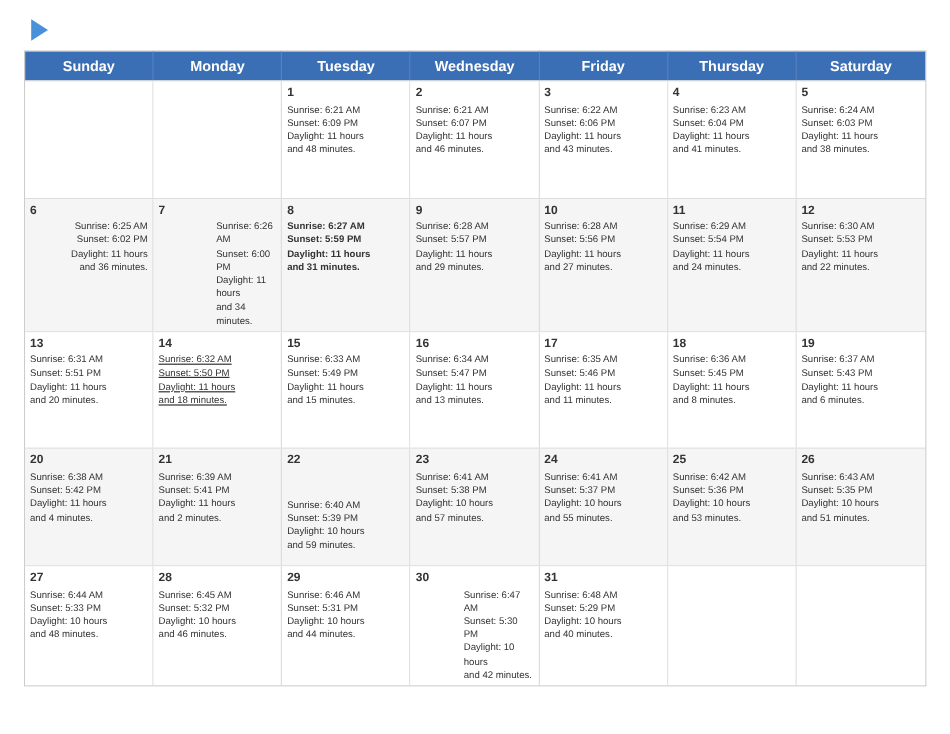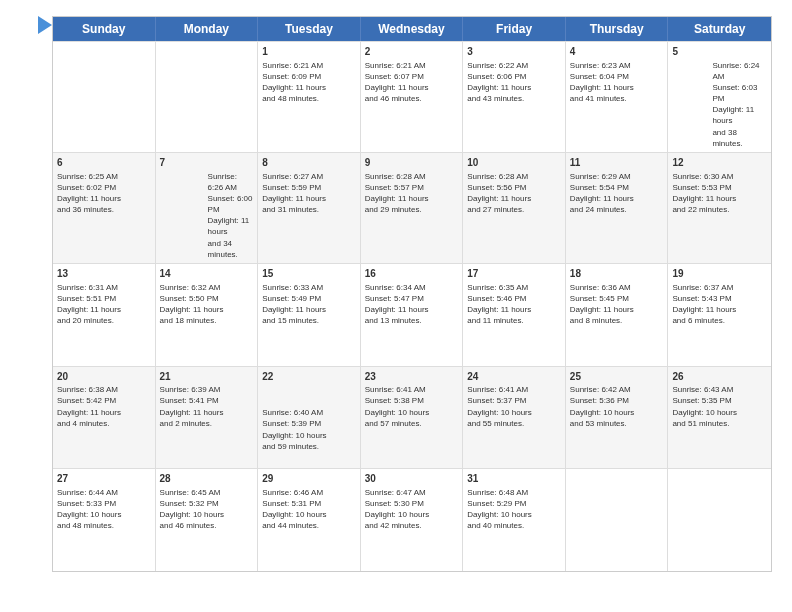--- a/index.html
+++ b/index.html
@@ -6,23 +6,23 @@
     body {
       font-family: Arial, sans-serif;
       background: #fff;
       width: 792px;
       height: 612px;
       overflow: hidden;
     }
     .page {
       width: 792px;
       height: 584px;
-      padding: 16px 20px 12px 32px;
-      display: flex;
-      flex-direction: row;
+      padding: 16px 20px 12px 20px;
+      display: flex;
+      flex-direction: column;
     }
     .header {
       display: flex;
       justify-content: space-between;
       align-items: flex-start;
       margin-bottom: 8px;
     }
     .logo {
       display: flex;
       flex-direction: column;
@@ -166,44 +166,44 @@
           </div>
           <div class="cal-cell">
             <span class="day-num">4</span>
             <div class="cell-text" style="white-space: pre-line;">Sunrise: 6:23 AM
 Sunset: 6:04 PM
 Daylight: 11 hours
 and 41 minutes.</div>
           </div>
           <div class="cal-cell">
             <span class="day-num">5</span>
-            <div class="cell-text" style="white-space: pre-line; margin-left: 40px;">Sunrise: 6:24 AM
+            <div class="cell-text" style="white-space: pre-line;">Sunrise: 6:24 AM
 Sunset: 6:03 PM
 Daylight: 11 hours
 and 38 minutes.</div>
           </div>
         </div>
         <div class="cal-row">
           <div class="cal-cell alt-row">
             <span class="day-num">6</span>
-            <div class="cell-text" style="white-space: pre-line;">Sunrise: 6:25 AM
+            <div class="cell-text" style="white-space: pre-line; text-align: right;">Sunrise: 6:25 AM
 Sunset: 6:02 PM
 Daylight: 11 hours
 and 36 minutes.</div>
           </div>
           <div class="cal-cell alt-row">
             <span class="day-num">7</span>
             <div class="cell-text" style="white-space: pre-line; margin-left: 48px;">Sunrise: 6:26 AM
 Sunset: 6:00 PM
 Daylight: 11 hours
 and 34 minutes.</div>
           </div>
           <div class="cal-cell alt-row">
             <span class="day-num">8</span>
-            <div class="cell-text" style="white-space: pre-line;">Sunrise: 6:27 AM
+            <div class="cell-text" style="white-space: pre-line; font-weight: bold;">Sunrise: 6:27 AM
 Sunset: 5:59 PM
 Daylight: 11 hours
 and 31 minutes.</div>
           </div>
           <div class="cal-cell alt-row">
             <span class="day-num">9</span>
             <div class="cell-text" style="white-space: pre-line;">Sunrise: 6:28 AM
 Sunset: 5:57 PM
 Daylight: 11 hours
 and 29 minutes.</div>
@@ -233,21 +233,21 @@
         <div class="cal-row">
           <div class="cal-cell">
             <span class="day-num">13</span>
             <div class="cell-text" style="white-space: pre-line;">Sunrise: 6:31 AM
 Sunset: 5:51 PM
 Daylight: 11 hours
 and 20 minutes.</div>
           </div>
           <div class="cal-cell">
             <span class="day-num">14</span>
-            <div class="cell-text" style="white-space: pre-line;">Sunrise: 6:32 AM
+            <div class="cell-text" style="white-space: pre-line; text-decoration: underline;">Sunrise: 6:32 AM
 Sunset: 5:50 PM
 Daylight: 11 hours
 and 18 minutes.</div>
           </div>
           <div class="cal-cell">
             <span class="day-num">15</span>
             <div class="cell-text" style="white-space: pre-line;">Sunrise: 6:33 AM
 Sunset: 5:49 PM
 Daylight: 11 hours
 and 15 minutes.</div>
@@ -349,21 +349,21 @@
           </div>
           <div class="cal-cell">
             <span class="day-num">29</span>
             <div class="cell-text" style="white-space: pre-line;">Sunrise: 6:46 AM
 Sunset: 5:31 PM
 Daylight: 10 hours
 and 44 minutes.</div>
           </div>
           <div class="cal-cell">
             <span class="day-num">30</span>
-            <div class="cell-text" style="white-space: pre-line;">Sunrise: 6:47 AM
+            <div class="cell-text" style="white-space: pre-line; margin-left: 40px;">Sunrise: 6:47 AM
 Sunset: 5:30 PM
 Daylight: 10 hours
 and 42 minutes.</div>
           </div>
           <div class="cal-cell">
             <span class="day-num">31</span>
             <div class="cell-text" style="white-space: pre-line;">Sunrise: 6:48 AM
 Sunset: 5:29 PM
 Daylight: 10 hours
 and 40 minutes.</div>

